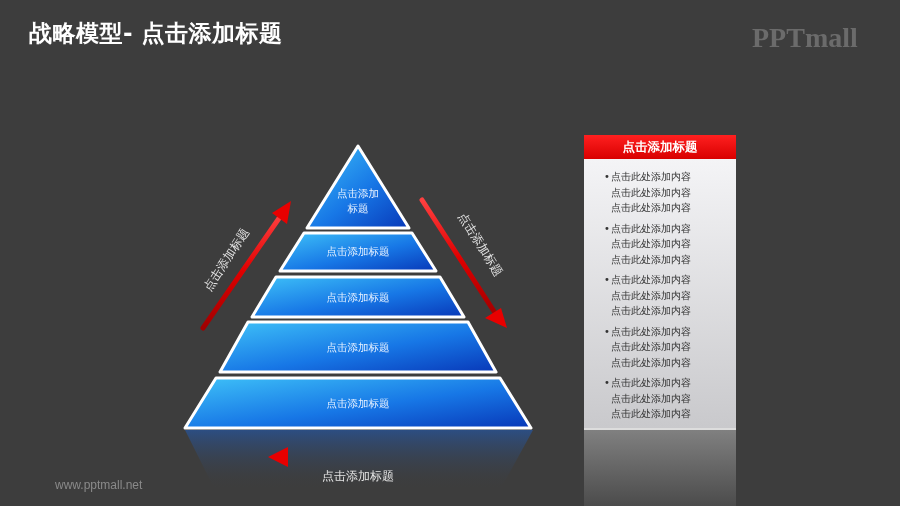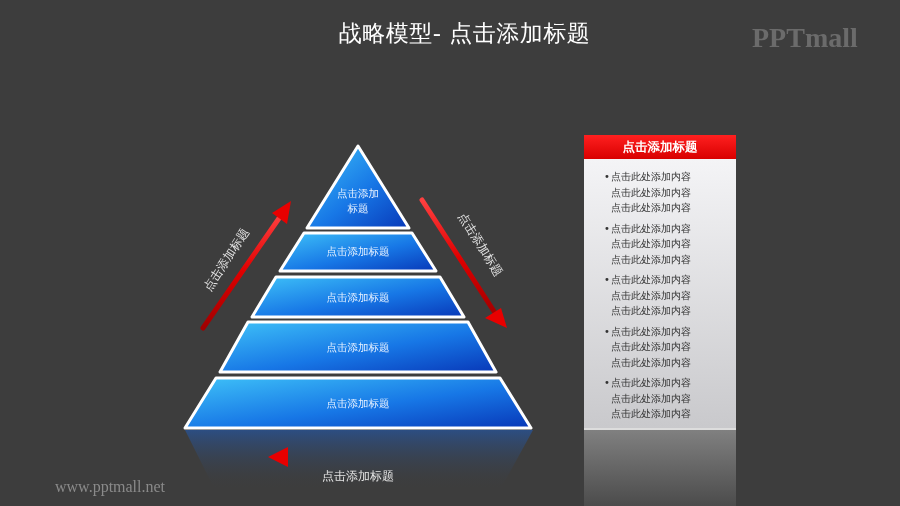--- a/index.html
+++ b/index.html
@@ -1,23 +1,23 @@
 <!DOCTYPE html>
 <html><head>
 <meta charset="utf-8">
 <style>
   html, body { margin:0; padding:0; }
   body { width:900px; height:506px; background:#3d3d3d; position:relative; overflow:hidden;
          font-family:"DejaVu Sans", sans-serif; }
-  .title { position:absolute; left:0; right:0; top:18px; text-align:center; color:#ffffff;
-           font-size:23px; font-weight:normal; letter-spacing:0.5px;margin-left:29px; }
+  .title { position:absolute; left:0; right:0; top:18px; color:#ffffff;
+           font-size:23px; font-weight:bold; letter-spacing:0.5px;margin-left:29px; }
   .logo { position:absolute; left:752px; top:22px; color:#6b6b6b; font-size:28px;
           font-family:Liberation Serif, serif; font-weight:bold; letter-spacing:0px; }
-  .footer-url { position:absolute; left:55px; top:478px; color:#8a8a8a; font-size:16px;
-                font-family:Liberation Serif, serif; }
+  .footer-url { position:absolute; left:55px; top:478px; color:#8a8a8a; font-size:12px;
+                font-family:Liberation Sans, sans-serif; }
   svg.diagram { position:absolute; left:0; top:0; }
   .lvl-text { fill:#e8f2ff; font-size:10.5px; font-family:"DejaVu Sans", sans-serif; text-anchor:middle; }
   .arrow-text { fill:#e6e6e6; font-size:12px; font-family:"DejaVu Sans", sans-serif; }
   .panel { position:absolute; left:584px; top:135px; width:152px; height:371px; }
   .panel-head { height:24px; background:linear-gradient(#ff2020,#d80000); color:#fff; font-weight:bold;
                 font-size:12.5px; text-align:center; line-height:24px; }
   .panel-body { height:269px; background:linear-gradient(#f4f4f6,#c9c9cc); padding-top:10px; box-sizing:border-box; }
   .panel-reflect { height:78px; background:linear-gradient(#808080,#4a4a4a); border-top:2px solid #ddd; }
   .group { margin:0 0 5px 0; }
   .item { font-size:10px; color:#333; line-height:15.5px; padding-left:27px; position:relative; }

